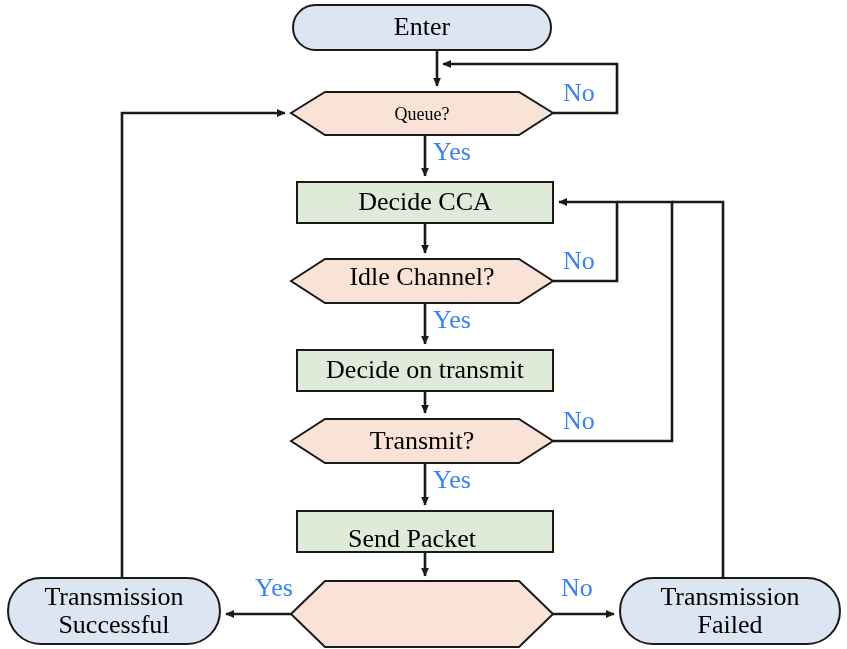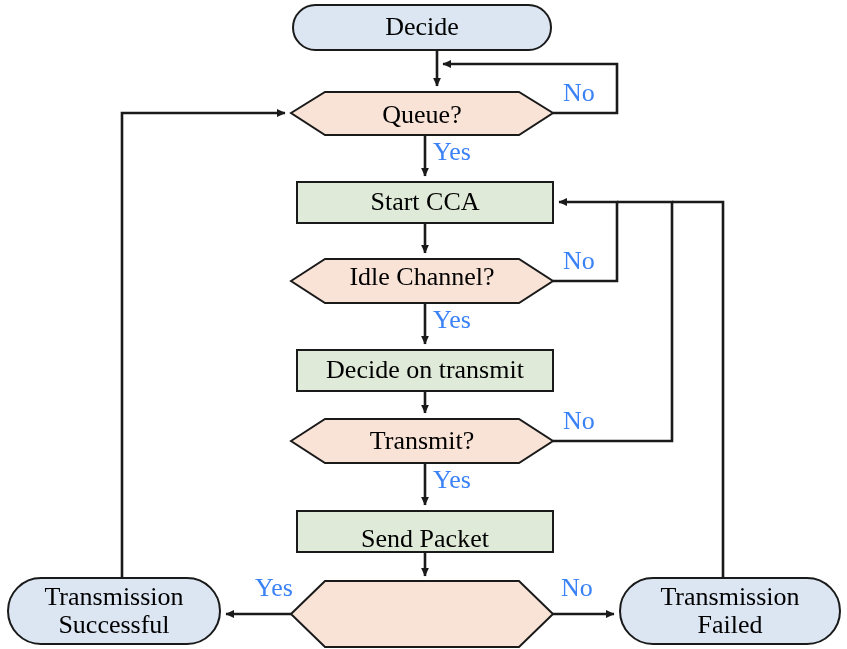--- a/index.html
+++ b/index.html
@@ -103,33 +103,33 @@
 
       <path d="M553,614 L614,614" marker-end="url(#arrow)"></path>
 
       <path d="M122,578 L122,113 L285,113" marker-end="url(#arrow)"></path>
 
       <path d="M723,578 L723,202 L672,202"></path>
 
     </g>
   </svg>
 
-  <div class="node-label" style="left:293px; top:5px; width:258px; height:45px; font-size:26px;">Decide</div>
+  <div class="node-label" style="left:293px; top:5px; width:258px; height:45px; font-size:26px;">Enter</div>
 
-  <div class="node-label" style="left:291px; top:92px; width:262px; height:46px; font-size:26px;">Queue?</div>
+  <div class="node-label" style="left:291px; top:92px; width:262px; height:46px; font-size:18px;">Queue?</div>
 
-  <div class="node-label" style="left:297px; top:182px; width:256px; height:41px; font-size:26px;">Start CCA</div>
+  <div class="node-label" style="left:297px; top:182px; width:256px; height:41px; font-size:26px;">Decide CCA</div>
 
   <div class="node-label" style="left:291px; top:259px; width:262px; height:36px; font-size:26px;">Idle Channel?</div>
 
   <div class="node-label" style="left:291px; top:419px; width:262px; height:44px; font-size:26px;">Transmit?</div>
 
   <div class="node-label" style="left:297px; top:350px; width:256px; height:41px; font-size:26px;">Decide on transmit</div>
 
-  <div class="node-label" style="left:297px; top:511px; width:256px; height:56px; font-size:26px;">Send Packet</div>
+  <div class="node-label" style="left:284px; top:511px; width:256px; height:56px; font-size:26px;">Send Packet</div>
 
 
   <div class="node-label" style="left:8px; top:578px; width:212px; height:66px; font-size:26px;">Transmission
 Successful</div>
 
   <div class="node-label" style="left:620px; top:578px; width:220px; height:66px; font-size:26px;">Transmission
 Failed</div>
 
   <div class="edge-label" style="left:563px; top:80px; font-size:26px;">No</div>
 

